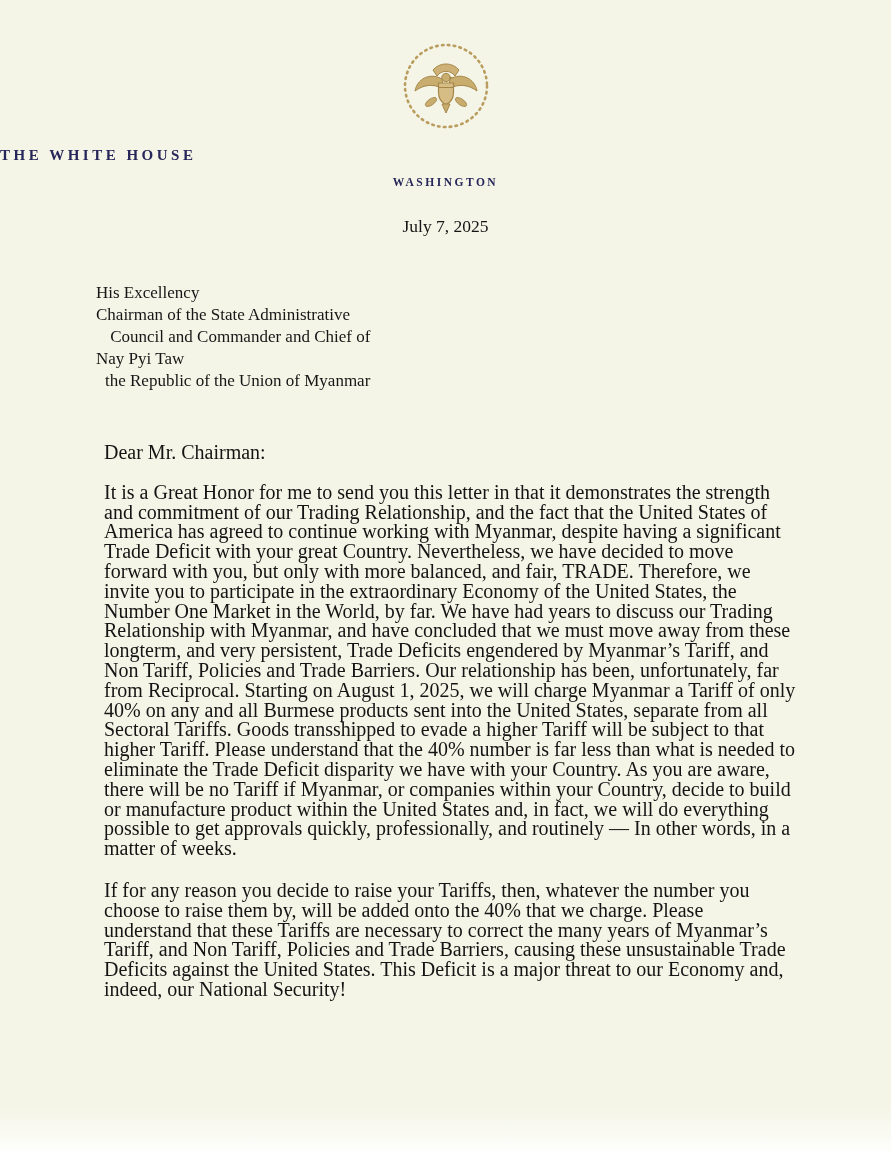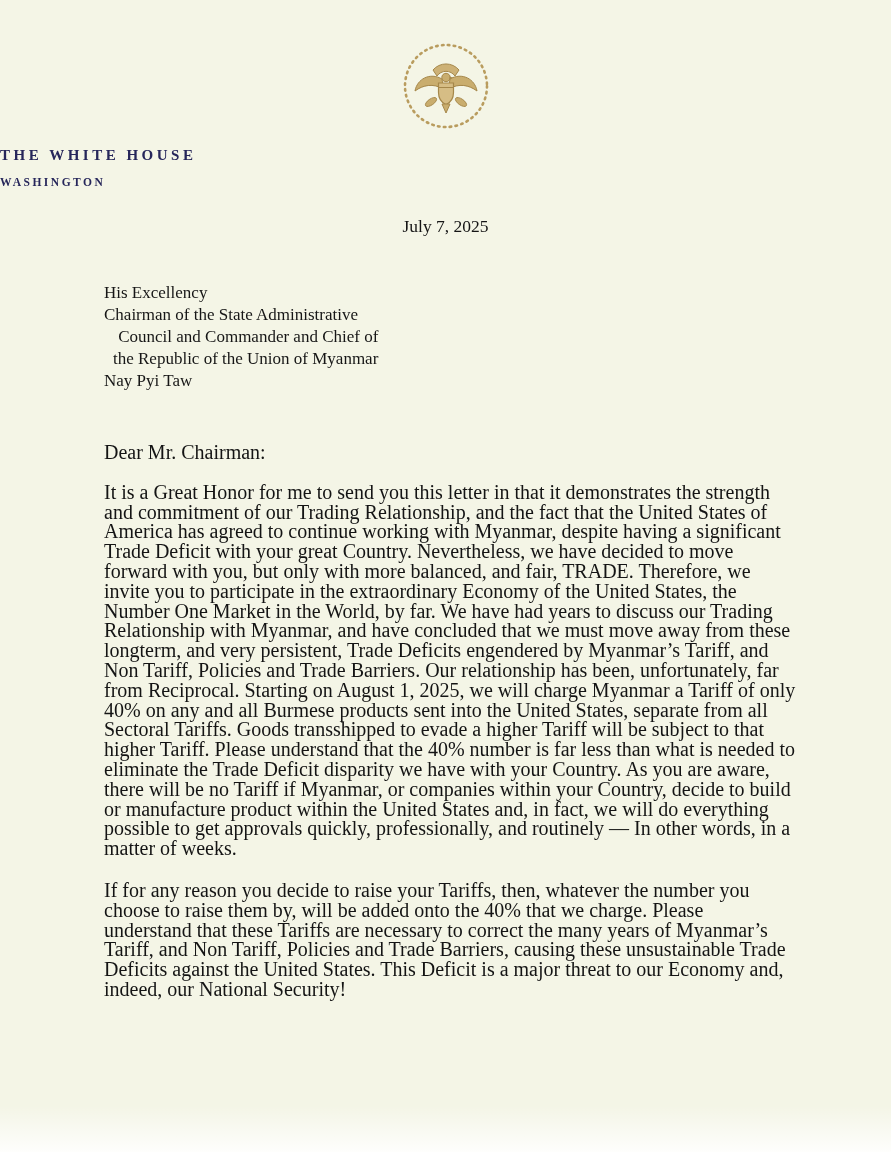--- a/index.html
+++ b/index.html
@@ -33,39 +33,39 @@
     font-size: 15px;
     font-weight: bold;
     letter-spacing: 3.5px;
     color: #26265a;
   }
   .letterhead-sub {
     position: absolute;
     top: 176px;
     left: 0;
     width: 100%;
-    text-align: left;
+    text-align: center;
     font-size: 11.5px;
     font-weight: bold;
     letter-spacing: 2.5px;
     color: #26265a;
   }
   .date-line {
     position: absolute;
     top: 216px;
     left: 0;
     width: 100%;
     text-align: center;
     font-size: 17.5px;
     color: #151515;
   }
   .recipient {
     position: absolute;
     top: 282px;
-    left: 104px;
+    left: 96px;
     font-size: 17px;
     line-height: 22px;
     color: #161616;
   }
   .recipient .line { white-space: nowrap; }
   .recipient .line.indent { padding-left: 9px; text-align: right; }
   .letter-body {
     position: absolute;
     top: 443px;
     left: 104px;
@@ -122,22 +122,22 @@
   <div class="letterhead-title">THE WHITE HOUSE</div>
 
   <div class="letterhead-sub">WASHINGTON</div>
 
   <div class="date-line">July 7, 2025</div>
 
   <div class="recipient">
     <div class="line">His Excellency</div>
     <div class="line">Chairman of the State Administrative</div>
     <div class="line indent">Council and Commander and Chief of</div>
+    <div class="line">Nay Pyi Taw</div>
     <div class="line indent">the Republic of the Union of Myanmar</div>
-    <div class="line">Nay Pyi Taw</div>
   </div>
 
   <div class="letter-body">
     <p class="salutation">Dear Mr. Chairman:</p>
     <p>It is a Great Honor for me to send you this letter in that it demonstrates the strength and commitment of our Trading Relationship, and the fact that the United States of America has agreed to continue working with Myanmar, despite having a significant Trade Deficit with your great Country. Nevertheless, we have decided to move forward with you, but only with more balanced, and fair, TRADE. Therefore, we invite you to participate in the extraordinary Economy of the United States, the Number One Market in the World, by far. We have had years to discuss our Trading Relationship with Myanmar, and have concluded that we must move away from these longterm, and very persistent, Trade Deficits engendered by Myanmar’s Tariff, and Non Tariff, Policies and Trade Barriers. Our relationship has been, unfortunately, far from Reciprocal. Starting on August 1, 2025, we will charge Myanmar a Tariff of only 40% on any and all Burmese products sent into the United States, separate from all Sectoral Tariffs. Goods transshipped to evade a higher Tariff will be subject to that higher Tariff. Please understand that the 40% number is far less than what is needed to eliminate the Trade Deficit disparity we have with your Country. As you are aware, there will be no Tariff if Myanmar, or companies within your Country, decide to build or manufacture product within the United States and, in fact, we will do everything possible to get approvals quickly, professionally, and routinely — In other words, in a matter of weeks.</p>
     <p>If for any reason you decide to raise your Tariffs, then, whatever the number you choose to raise them by, will be added onto the 40% that we charge. Please understand that these Tariffs are necessary to correct the many years of Myanmar’s Tariff, and Non Tariff, Policies and Trade Barriers, causing these unsustainable Trade Deficits against the United States. This Deficit is a major threat to our Economy and, indeed, our National Security!</p>
   </div>
 
   <div class="bottom-fade"></div>
 

